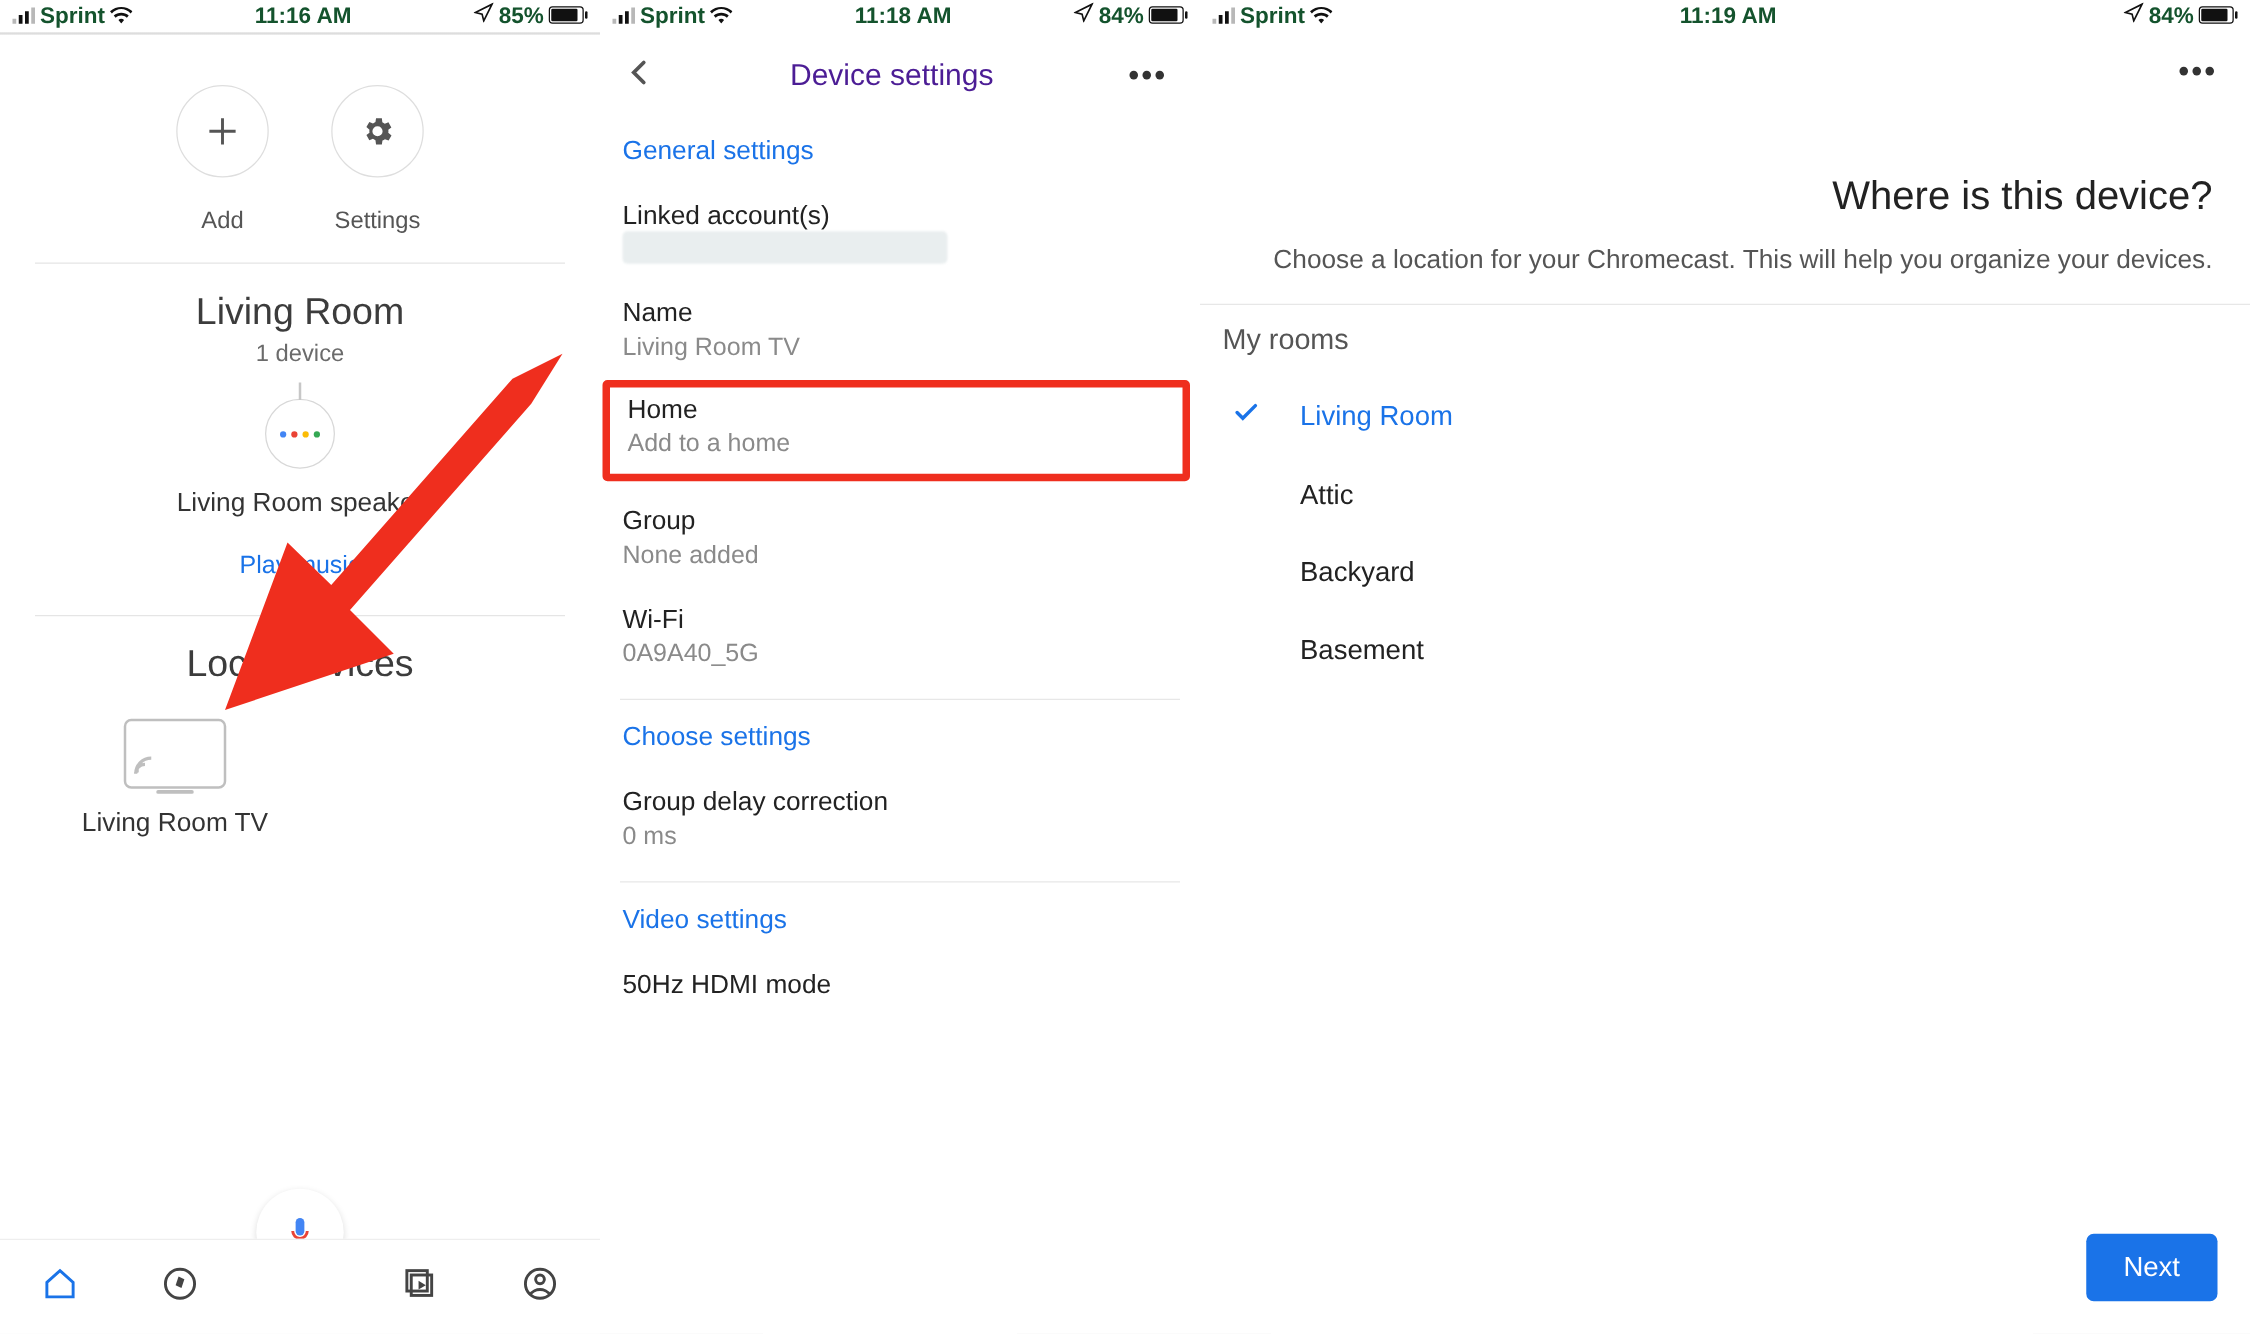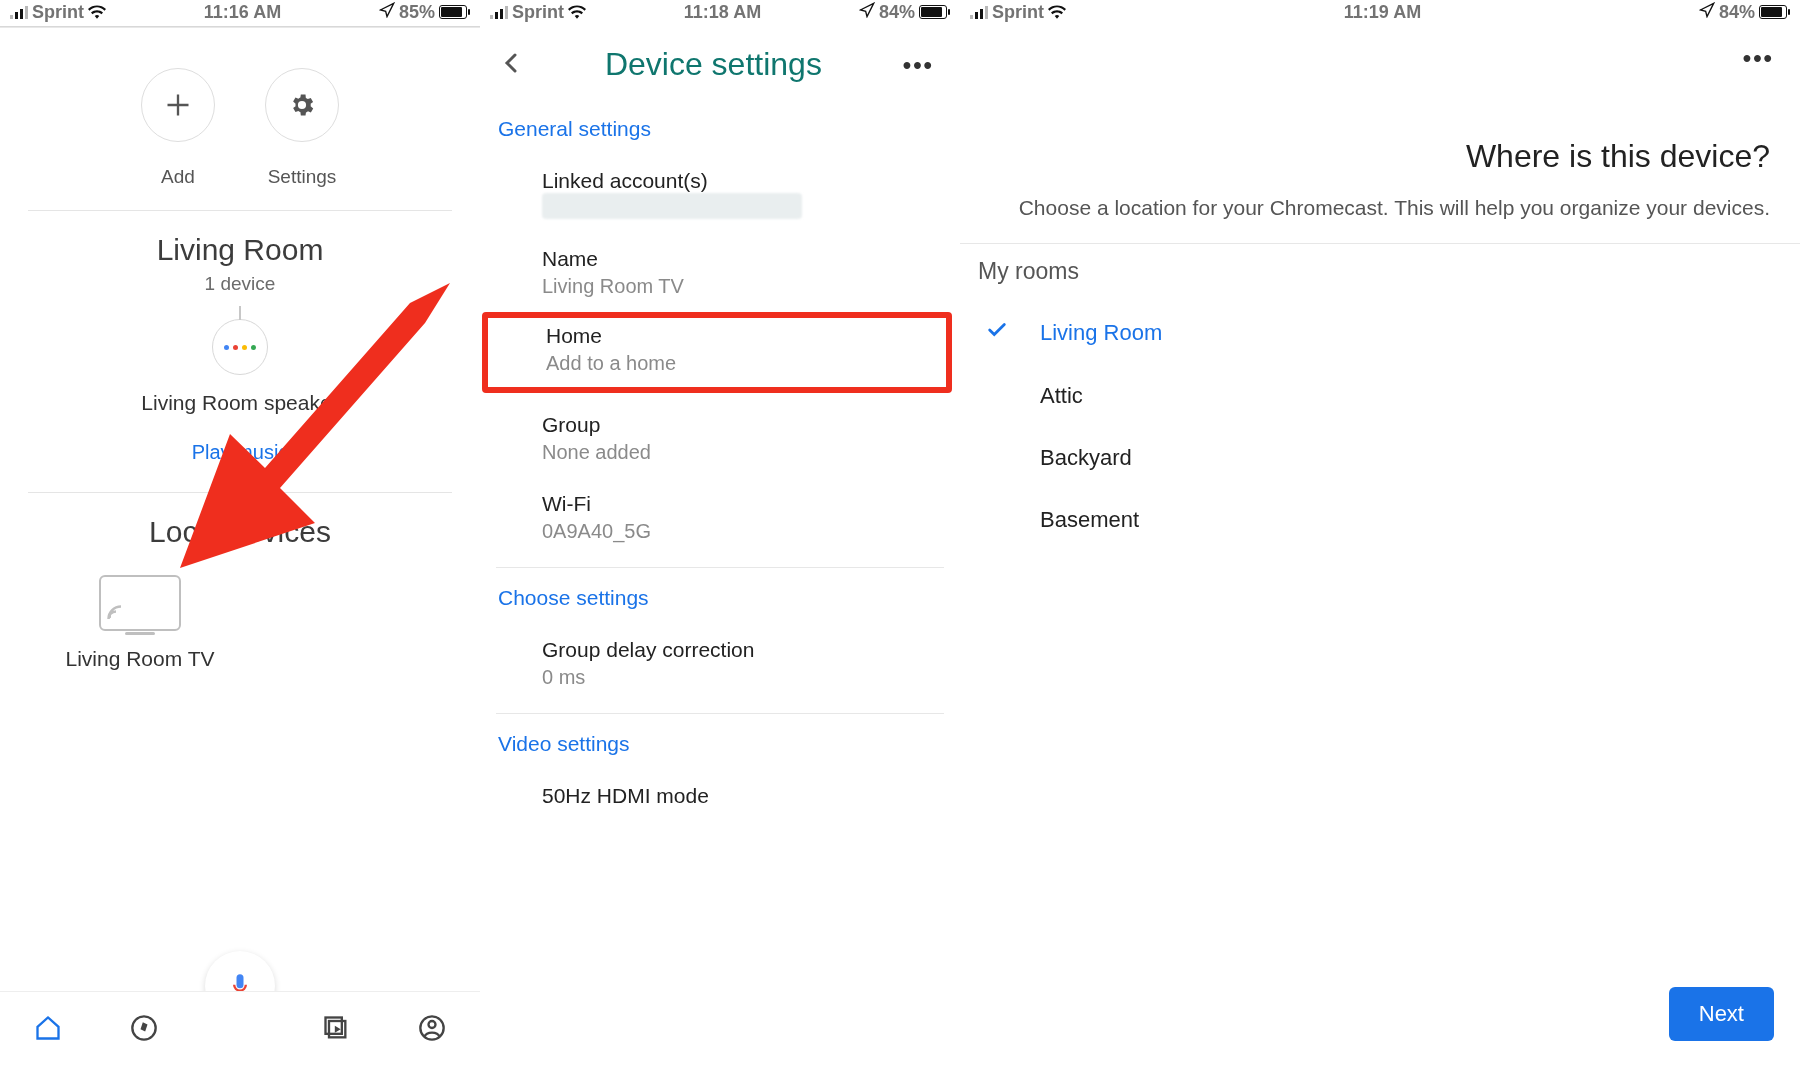--- a/index.html
+++ b/index.html
@@ -1,20 +1,20 @@
 <!DOCTYPE html>
 <html><head>
 <meta charset="utf-8">
 <style>
   * { box-sizing: border-box; margin: 0; padding: 0; }
   html, body { width: 1800px; height: 1067px; font-family: -apple-system, "Helvetica Neue", Arial, sans-serif; background: #f5f5f5; }
   .stage { display: flex; width: 1800px; height: 1067px; }
   .phone { width: 480px; height: 1067px; background: #fff; position: relative; overflow: hidden; }
   .phone + .phone { margin-left: 0; }
-  .status-bar { display: flex; align-items: center; justify-content: space-between; padding: 2px 10px 4px 10px; height: 26px; font-size: 18px; font-weight: 600; color: #737373; }
+  .status-bar { display: flex; align-items: center; justify-content: space-between; padding: 2px 10px 4px 10px; height: 26px; font-size: 18px; font-weight: 600; color: #14532d; }
   .sb-left { display: flex; align-items: center; gap: 4px; }
   .sb-right { display: flex; align-items: center; gap: 4px; }
   .sig-bars { display: inline-flex; align-items: flex-end; gap: 2px; height: 14px; }
   .sig-bars span { width: 3px; background: #b8b8b8; display: inline-block; }
   .sig-bars span:nth-child(1){height:4px}
   .sig-bars span:nth-child(2){height:7px;background:#111}
   .sig-bars span:nth-child(3){height:10px;background:#111}
   .sig-bars span:nth-child(4){height:13px}
   .wifi-ic svg { display:block; }
   .nav-ic { font-size: 16px; transform: rotate(0deg); }
@@ -54,26 +54,26 @@
 
   .mic-fab { position:absolute; left:50%; transform:translateX(-50%); bottom:46px; width:70px; height:70px; border-radius:50%; background:#fff; box-shadow:0 2px 6px rgba(0,0,0,.15); display:flex; align-items:center; justify-content:center; }
   .s1-bottombar { position:absolute; left:0; right:0; bottom:0; height:76px; display:flex; justify-content:space-around; align-items:center; border-top:1px solid #eee; background:#fff; }
   .s1-bottombar .navitem svg { width:28px; height:28px; }
 
   
   .red-arrow { position:absolute; left:160px; top:278px; width:300px; height:300px; pointer-events:none; }
 
   
   .s2-header { display:flex; align-items:center; justify-content:space-between; padding: 20px 26px 10px 20px; }
-  .s2-header .title { font-size:32px; color:#0f766e; }
+  .s2-header .title { font-size:24px; color:#4c1d95; }
   .back-chev svg { width:24px; height:24px; }
   .more-ic { font-size:24px; letter-spacing:2px; color:#333; font-weight:700; }
   .s2-body { padding: 20px 16px 0 16px; }
   .sect-link { color:#1a73e8; font-size:21px; font-weight:500; padding: 4px 2px 18px 2px; display:block; }
-  .row { padding: 10px 2px 18px 2px; border-bottom:none;margin-left:44px; }
+  .row { padding: 10px 2px 18px 2px; border-bottom:none; }
   .row .k { font-size:21px; color:#222; }
   .row .v { font-size:20px; color:#8a8a8a; margin-top:4px; }
   .redbox { border:6px solid #ef2e1e; border-radius:4px; margin: -4px -8px 10px -14px; padding: 6px 8px 12px 14px; }
   .thin-div { height:1px; background:#e7e7e7; margin: 6px 0 14px 0; }
   .blurblock { background:#e9eeef; height:26px; width:260px; border-radius:4px; filter: blur(1px); }
 
   
   .s3-header { display:flex; justify-content:flex-end; padding: 18px 26px 6px 26px; }
   .s3-q { text-align:right; padding: 60px 30px 20px 30px; }
   .s3-q h1 { font-size:32px; color:#222; font-weight:500; }

